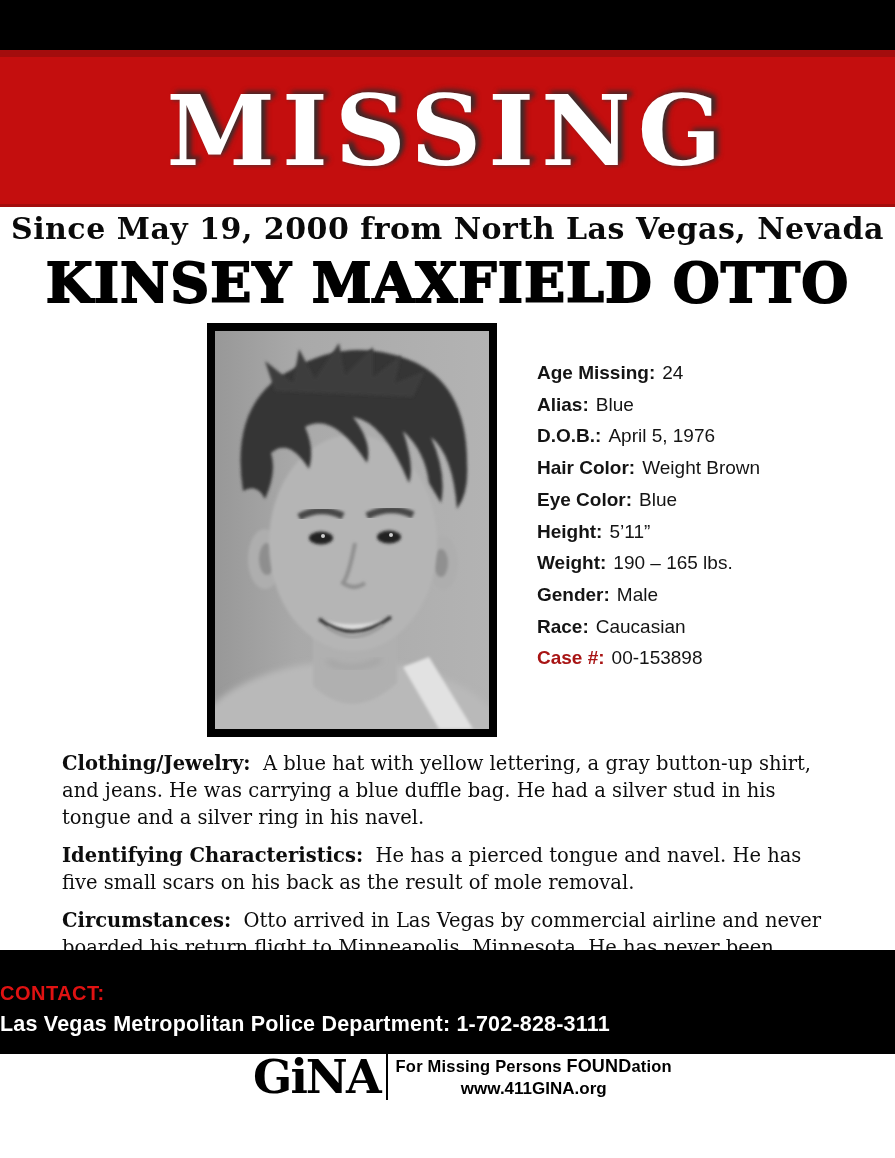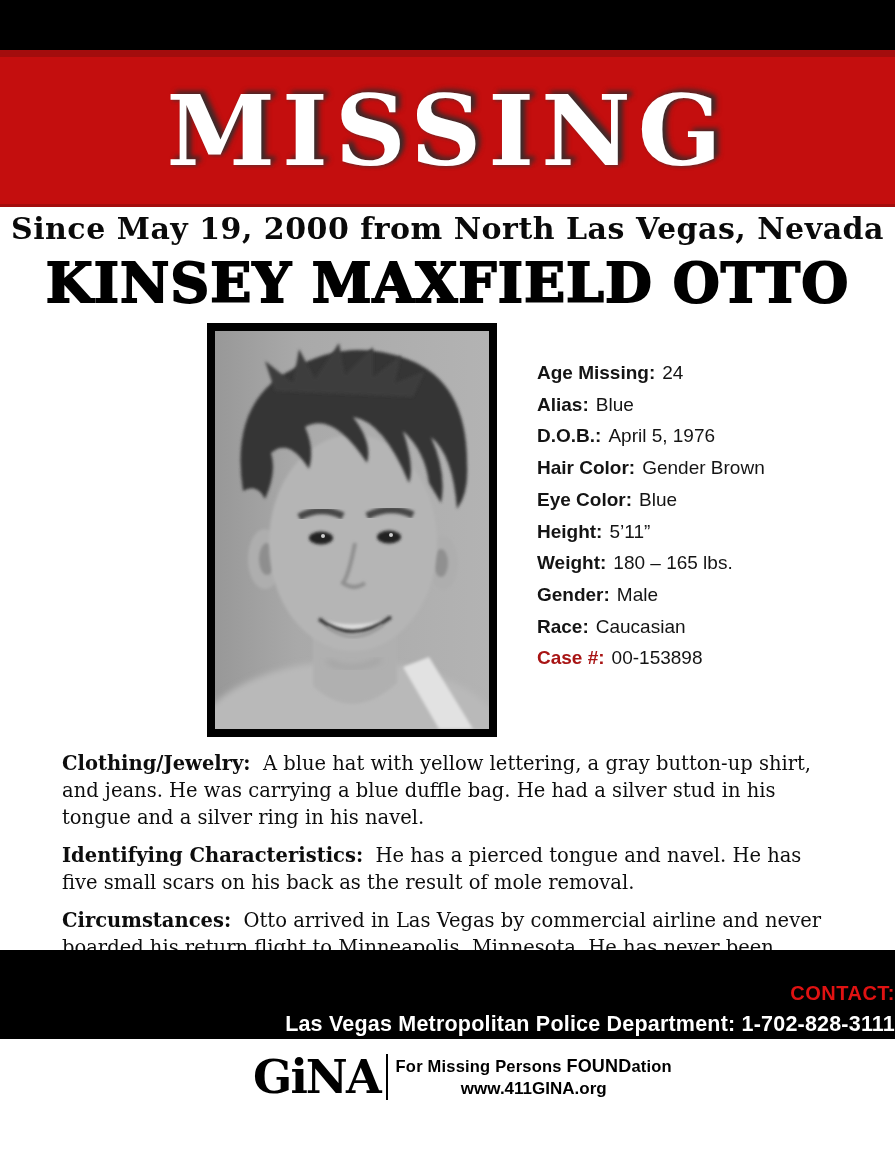--- a/index.html
+++ b/index.html
@@ -40,22 +40,22 @@
   .dvalue{margin-left:7px;}
   .detail-row.case .dlabel{color:var(--case_red,#a81414);}
 
   
   .paras{position:absolute;left:62px;top:750px;width:773px;
           font-size:19.5px;line-height:27px;color:#0d0d0d;text-align:left;}
   .para{margin:0 0 11px 0;}
   .plabel{font-weight:bold;}
 
   
-  .contactbar{position:absolute;left:0;top:950px;width:895px;height:89px;background:#000;
-          text-align:right;font-family:"Liberation Sans", sans-serif;}
+  .contactbar{position:absolute;left:0;top:950px;width:895px;height:104px;background:#000;
+          text-align:left;font-family:"Liberation Sans", sans-serif;}
   .contact-heading{padding-top:32px;font-weight:bold;font-size:20px;letter-spacing:0.5px;
           color:var(--contact_red,#e01212);}
   .contact-line{margin-top:7px;font-weight:bold;font-size:21.5px;color:#fff;letter-spacing:0.2px;}
 
   
   .footer{position:absolute;left:0;top:1054px;width:895px;display:flex;
           align-items:center;justify-content:center;padding-left:15px;}
   .gina-logo{font-family:"DejaVu Serif", serif;font-weight:bold;font-size:46px;
           letter-spacing:-2px;color:#000;line-height:1;padding-right:6px;}
   .gina-divider{width:2px;height:46px;background:#000;margin-right:8px;}
@@ -130,24 +130,24 @@
       <path d="M112 296 Q140 316 168 294" stroke="#9a9a9a" stroke-width="3" fill="none" filter="url(#soft)"></path>
 
       <path d="M112 330 Q138 344 166 328" stroke="#a0a0a0" stroke-width="4" fill="none" filter="url(#softer)"></path>
     </svg>
   </div>
 
   <div class="details">
     <div class="detail-row"><span class="dlabel">Age Missing:</span><span class="dvalue">24</span></div>
     <div class="detail-row"><span class="dlabel">Alias:</span><span class="dvalue">Blue</span></div>
     <div class="detail-row"><span class="dlabel">D.O.B.:</span><span class="dvalue">April 5, 1976</span></div>
-    <div class="detail-row"><span class="dlabel">Hair Color:</span><span class="dvalue">Gender Brown</span></div>
+    <div class="detail-row"><span class="dlabel">Hair Color:</span><span class="dvalue">Weight Brown</span></div>
     <div class="detail-row"><span class="dlabel">Eye Color:</span><span class="dvalue">Blue</span></div>
     <div class="detail-row"><span class="dlabel">Height:</span><span class="dvalue">5’11”</span></div>
-    <div class="detail-row"><span class="dlabel">Weight:</span><span class="dvalue">180 – 165 lbs.</span></div>
+    <div class="detail-row"><span class="dlabel">Weight:</span><span class="dvalue">190 – 165 lbs.</span></div>
     <div class="detail-row"><span class="dlabel">Gender:</span><span class="dvalue">Male</span></div>
     <div class="detail-row"><span class="dlabel">Race:</span><span class="dvalue">Caucasian</span></div>
     <div class="detail-row case"><span class="dlabel">Case #:</span><span class="dvalue">00-153898</span></div>
   </div>
 
   <div class="paras">
     <p class="para"><span class="plabel">Clothing/Jewelry:</span>&nbsp; <span>A blue hat with yellow lettering, a gray button-up shirt, and jeans. He was carrying a blue duffle bag. He had a silver stud in his tongue and a silver ring in his navel.</span></p>
     <p class="para"><span class="plabel">Identifying Characteristics:</span>&nbsp; <span>He has a pierced tongue and navel. He has five small scars on his back as the result of mole removal.</span></p>
     <p class="para"><span class="plabel">Circumstances:</span>&nbsp; <span>Otto arrived in Las Vegas by commercial airline and never boarded his return flight to Minneapolis, Minnesota. He has never been heard from again. Foul play is suspected.</span></p>
   </div>

